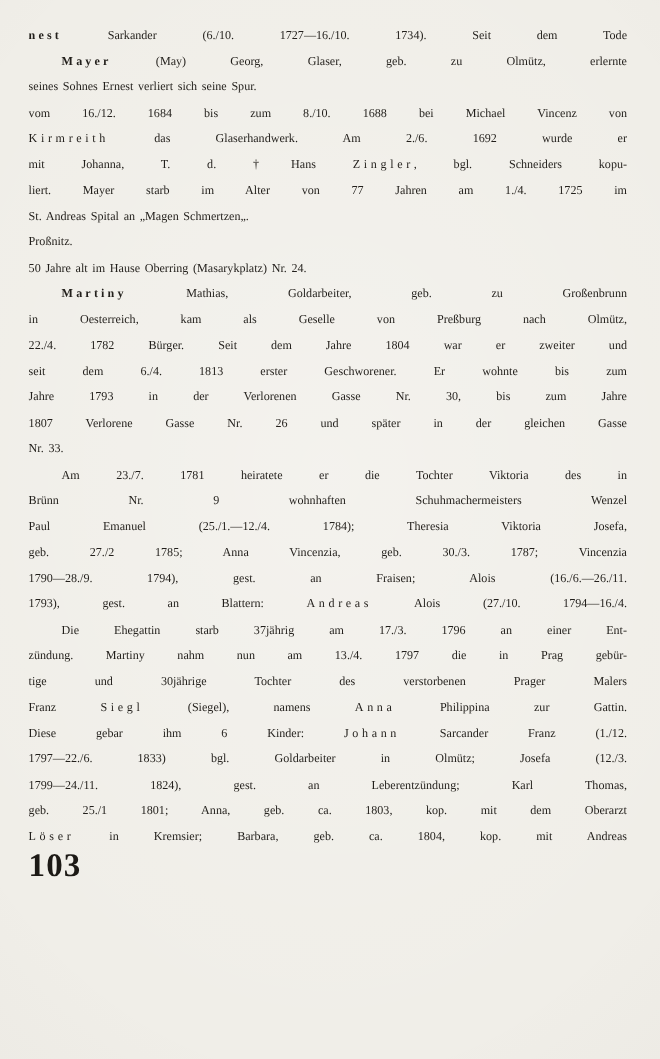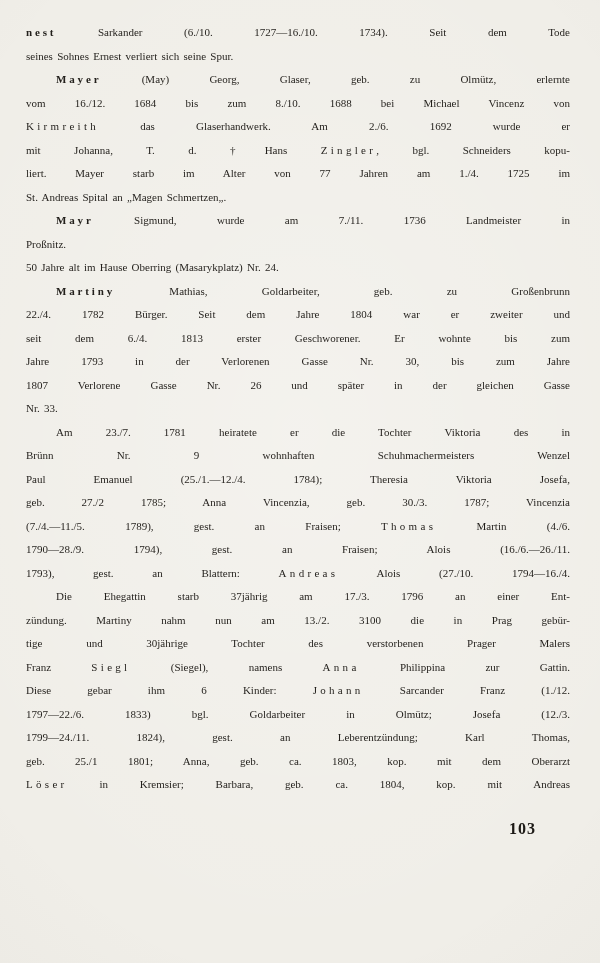--- a/index.html
+++ b/index.html
@@ -44,61 +44,59 @@
     width: 514px;
   }
   .sperr {
     letter-spacing: 0.30em;
   }
   .sperr.head {
     font-weight: bold;
     letter-spacing: 0.26em;
   }
   .page-number {
-    margin-top: 18px;
+    margin-top: 0;
     padding-right: 34px;
-    text-align: right;
-    font-size: 16px;
+    font-size: 30px;
     line-height: 28px;
     font-weight: bold;
     letter-spacing: 1px;
     color: #1c1915;
   }
 </style>
 </head>
 <body>
 
 <div class="page">
   <div class="text-block">
       <div class="line just"><span class="sperr head">nest</span><span class="run"> Sarkander (6./10. 1727—16./10. 1734). Seit dem Tode</span></div>
+      <div class="line indent just"><span class="sperr head">Mayer</span><span class="run"> (May) Georg, Glaser, geb. zu Olmütz, erlernte</span></div>
       <div class="line"><span class="run">seines Sohnes Ernest verliert sich seine Spur.</span></div>
-      <div class="line indent just"><span class="sperr head">Mayer</span><span class="run"> (May) Georg, Glaser, geb. zu Olmütz, erlernte</span></div>
       <div class="line just"><span class="run">vom 16./12. 1684 bis zum 8./10. 1688 bei Michael Vincenz von</span></div>
       <div class="line just"><span class="sperr">Kirmreith</span><span class="run"> das Glaserhandwerk. Am 2./6. 1692 wurde er</span></div>
       <div class="line just"><span class="run">mit Johanna, T. d. †Hans </span><span class="sperr">Zingler</span><span class="run">, bgl. Schneiders kopu-</span></div>
       <div class="line just"><span class="run">liert. Mayer starb im Alter von 77 Jahren am 1./4. 1725 im</span></div>
       <div class="line"><span class="run">St. Andreas Spital an „Magen Schmertzen„.</span></div>
-      <div class="line indent just"><span class="sperr head">Mayr</span><span class="run"> Sigmund, wurde am 7./11. 1736 Landmeister in</span></div>
       <div class="line"><span class="run">Proßnitz.</span></div>
       <div class="line"><span class="run">50 Jahre alt im Hause Oberring (Masarykplatz) Nr. 24.</span></div>
       <div class="line indent just"><span class="sperr head">Martiny</span><span class="run"> Mathias, Goldarbeiter, geb. zu Großenbrunn</span></div>
+      <div class="line just"><span class="run">in Oesterreich, kam als Geselle von Preßburg nach Olmütz,</span></div>
       <div class="line just"><span class="run">22./4. 1782 Bürger. Seit dem Jahre 1804 war er zweiter und</span></div>
       <div class="line just"><span class="run">seit dem 6./4. 1813 erster Geschworener. Er wohnte bis zum</span></div>
       <div class="line just"><span class="run">Jahre 1793 in der Verlorenen Gasse Nr. 30, bis zum Jahre</span></div>
       <div class="line just"><span class="run">1807 Verlorene Gasse Nr. 26 und später in der gleichen Gasse</span></div>
       <div class="line"><span class="run">Nr. 33.</span></div>
       <div class="line indent just"><span class="run">Am 23./7. 1781 heiratete er die Tochter Viktoria des in</span></div>
       <div class="line just"><span class="run">Brünn Nr. 9 wohnhaften Schuhmachermeisters Wenzel</span></div>
       <div class="line just"><span class="run">Paul Emanuel (25./1.—12./4. 1784); Theresia Viktoria Josefa,</span></div>
       <div class="line just"><span class="run">geb. 27./2 1785; Anna Vincenzia, geb. 30./3. 1787; Vincenzia</span></div>
-      <div class="line just"><span class="run">(7./4.—11./5. 1789), gest. an Fraisen; </span><span class="sperr">Thomas</span><span class="run"> Martin (4./6.</span></div>
       <div class="line just"><span class="run">1790—28./9. 1794), gest. an Fraisen; Alois (16./6.—26./11.</span></div>
       <div class="line just"><span class="run">1793), gest. an Blattern: </span><span class="sperr">Andreas</span><span class="run"> Alois (27./10. 1794—16./4.</span></div>
       <div class="line indent just"><span class="run">Die Ehegattin starb 37jährig am 17./3. 1796 an einer Ent-</span></div>
-      <div class="line just"><span class="run">zündung. Martiny nahm nun am 13./2. 3100 die in Prag gebür-</span></div>
+      <div class="line just"><span class="run">zündung. Martiny nahm nun am 13./4. 1797 die in Prag gebür-</span></div>
       <div class="line just"><span class="run">tige und 30jährige Tochter des verstorbenen Prager Malers</span></div>
       <div class="line just"><span class="run">Franz </span><span class="sperr">Siegl</span><span class="run"> (Siegel), namens </span><span class="sperr">Anna</span><span class="run"> Philippina zur Gattin.</span></div>
       <div class="line just"><span class="run">Diese gebar ihm 6 Kinder: </span><span class="sperr">Johann</span><span class="run"> Sarcander Franz (1./12.</span></div>
       <div class="line just"><span class="run">1797—22./6. 1833) bgl. Goldarbeiter in Olmütz; Josefa (12./3.</span></div>
       <div class="line just"><span class="run">1799—24./11. 1824), gest. an Leberentzündung; Karl Thomas,</span></div>
       <div class="line just"><span class="run">geb. 25./1 1801; Anna, geb. ca. 1803, kop. mit dem Oberarzt</span></div>
       <div class="line just"><span class="sperr">Löser</span><span class="run"> in Kremsier; Barbara, geb. ca. 1804, kop. mit Andreas</span></div>
     </div>
   <div class="page-number">103</div>
 </div>

